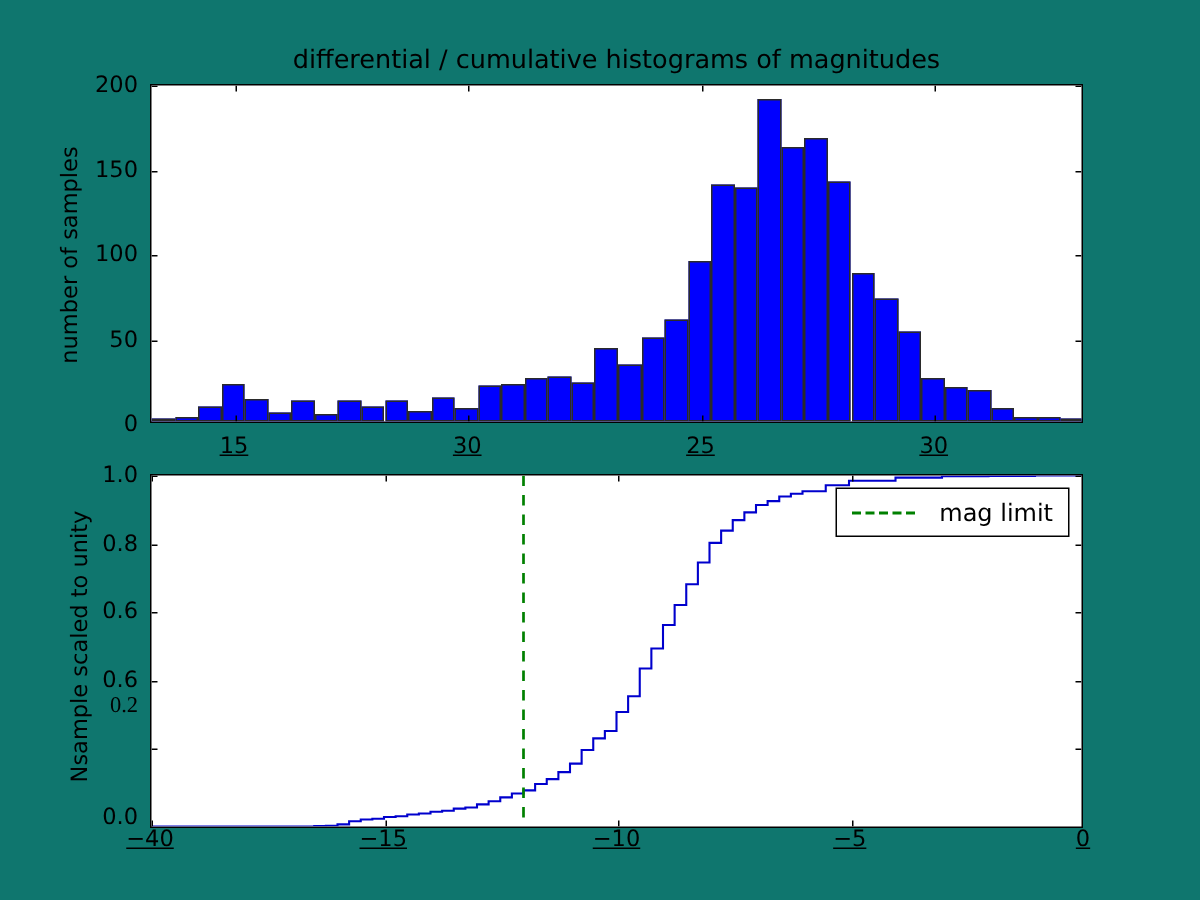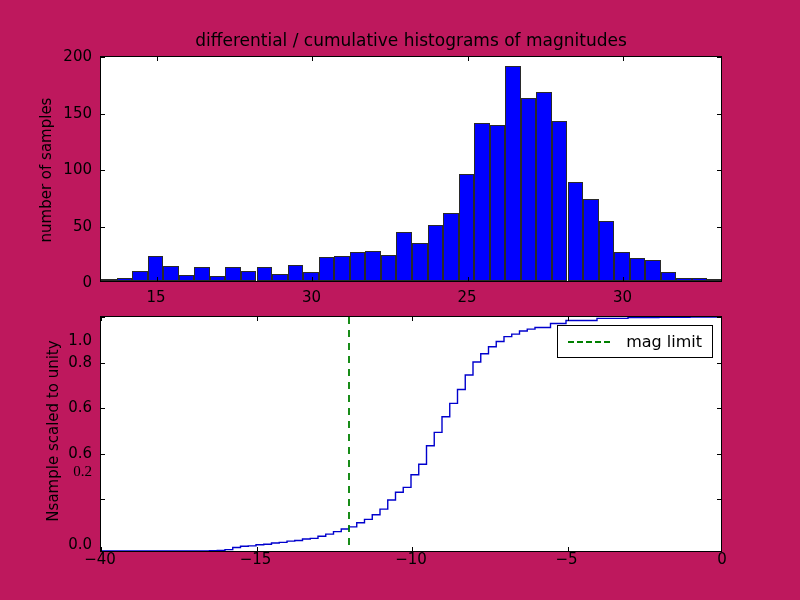--- a/index.html
+++ b/index.html
@@ -11,21 +11,21 @@
   body {
     width: 800px;
     height: 600px;
     font-family: "DejaVu Sans", sans-serif;
     overflow: hidden;
   }
   #figure {
     position: relative;
     width: 800px;
     height: 600px;
-    background: #be185d;
+    background: #0f766e;
   }
 
   
   .axes {
     position: absolute;
     box-sizing: border-box;
     border: 1.4px solid #000000;
     background: #ffffff;
   }
   .plotarea {
@@ -43,20 +43,21 @@
   .tick.y-right  { height: 1px; width: 4px; right: 0; }
 
   .ticklabel {
     position: absolute;
     font-size: 15px;
     color: #000000;
     white-space: nowrap;
   }
   .ticklabel.xlab {
     transform: translateX(-50%);
+    text-decoration: underline;
   }
   .ticklabel.ylab {
     transform: translateY(-50%);
     text-align: right;
   }
 
   .axis-title {
     position: absolute;
     font-size: 15px;
     color: #000000;
@@ -232,14 +233,14 @@
     <div class="ticklabel xlab" style="left:100.00px; top:550px;">−40</div>
     <div class="ticklabel xlab" style="left:255.50px; top:550px;">−15</div>
     <div class="ticklabel xlab" style="left:411.00px; top:550px;">−10</div>
     <div class="ticklabel xlab" style="left:566.50px; top:550px;">−5</div>
     <div class="ticklabel xlab" style="left:722.00px; top:550px;">0</div>
     <div class="ticklabel ylab" style="left:40px; width:52px; top:544.00px;">0.0</div>
     <div class="ticklabel ylab" style="left:40px; width:52px; top:471px;font-family:Liberation Serif, serif;">0.2</div>
     <div class="ticklabel ylab" style="left:40px; width:52px; top:452.80px;">0.6</div>
     <div class="ticklabel ylab" style="left:40px; width:52px; top:407.20px;">0.6</div>
     <div class="ticklabel ylab" style="left:40px; width:52px; top:361.60px;">0.8</div>
-    <div class="ticklabel ylab" style="left:40px; width:52px; top:316.00px;margin-top:24px;">1.0</div>
+    <div class="ticklabel ylab" style="left:40px; width:52px; top:316.00px;">1.0</div>
   </div>
 
 </body></html>

